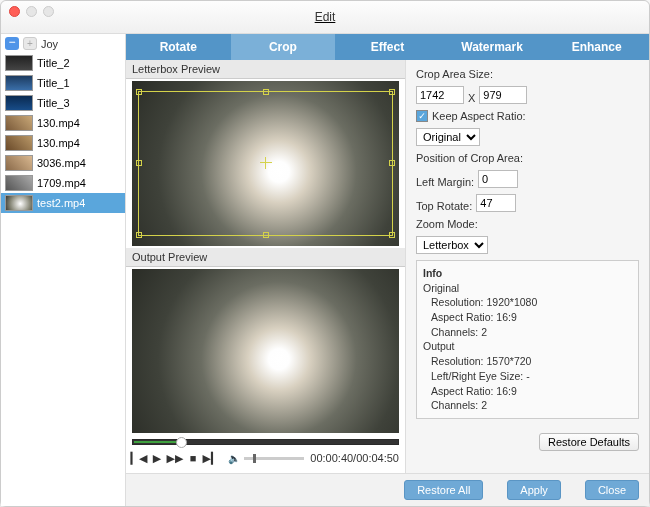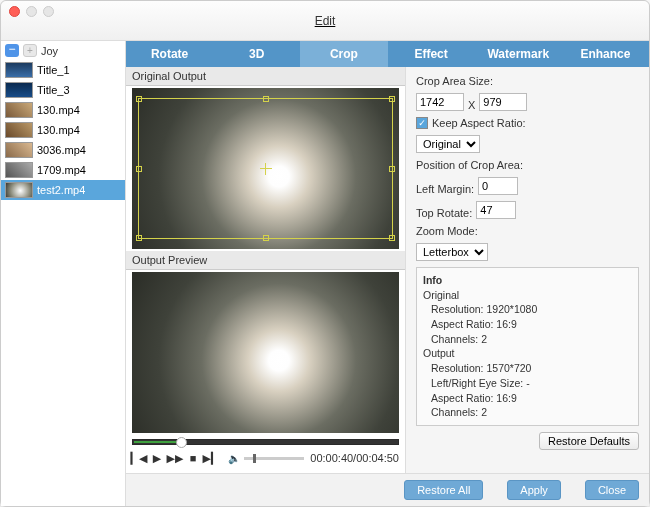--- a/index.html
+++ b/index.html
@@ -1,18 +1,18 @@
 <!DOCTYPE html>
 <html><head>
 <meta charset="utf-8">
 <style>
 * { box-sizing: border-box; margin: 0; padding: 0; font-family: -apple-system, "Helvetica Neue", Arial, sans-serif; }
 body { background: #fff; width: 650px; height: 507px; overflow: hidden; }
 .window { width: 650px; height: 507px; background: #f7f7f7; border: 1px solid #ccc; border-radius: 6px; display: flex; flex-direction: column; box-shadow: 0 8px 25px rgba(0,0,0,0.25); }
-.titlebar { height: 40px; display: flex; align-items: center; justify-content: center; position: relative; background: linear-gradient(#fdfdfd,#f0f0f0); border-bottom: 1px solid #ddd; border-radius: 6px 6px 0 0; text-decoration: underline; }
+.titlebar { height: 33px; display: flex; align-items: center; justify-content: center; position: relative; background: linear-gradient(#fdfdfd,#f0f0f0); border-bottom: 1px solid #ddd; border-radius: 6px 6px 0 0; text-decoration: underline; }
 .traffic { position: absolute; left: 8px; top: 5px; display: flex; gap: 6px; }
 .dot { width: 11px; height: 11px; border-radius: 50%; }
 .dot.red { background: #ff5f57; border: 1px solid #e04640; }
 .dot.yellow { background: #e6e6e6; border: 1px solid #ccc; }
 .dot.green { background: #e6e6e6; border: 1px solid #ccc; }
 .titlebar-title { font-size: 12px; color: #333; }
 .content { flex: 1; display: flex; overflow: hidden; }
 .sidebar { width: 125px; background: #fff; border-right: 1px solid #ddd; display: flex; flex-direction: column; font-size: 11px; }
 .sb-top { display: flex; align-items: center; gap: 4px; padding: 3px 4px; }
 .pill { width: 14px; height: 13px; border-radius: 3px; display: inline-block; }
@@ -53,21 +53,21 @@
 .vol-bar{width:60px;height:3px;background:#ccc;position:relative}
 .vol-bar .vk{position:absolute;top:-3px;left:15%;width:3px;height:9px;background:#666}
 .time { margin-left:auto; font-size:11px; }
 .right-col { flex: 1; background: #f5f5f5; padding: 8px 10px; font-size: 11px; color:#333; overflow:auto; position:relative; }
 .rc-row { display:flex; align-items:flex-end; gap:4px; margin-bottom:6px; }
 .num { width:48px; height:18px; border:1px solid #bbb; background:#fff; padding:0 3px; font-size:11px; }
 .sel { height:18px; border:1px solid #bbb; background:#fff; font-size:11px; padding:0 2px; }
 .chk { width:12px; height:12px; border:1px solid #888; background:#5aa6dc; display:inline-flex; align-items:center; justify-content:center; color:#fff; font-size:9px; }
 .info-box { border:1px solid #ccc; background:#fafafa; padding:5px 6px; margin-top:4px; font-size:10.5px; line-height:1.4; }
 .info-box .hd { font-weight: bold; }
-.rdflt { text-align:right; margin-top:6px; }
+.rdflt { text-align:right; margin-top:14px; }
 .btn { background: linear-gradient(#fdfdfd,#ececec); border:1px solid #bbb; border-radius:3px; padding:2px 8px; font-size:11px; cursor:pointer; }
 .footer { display:flex; justify-content:flex-end; gap:24px; padding:6px 10px; background:#f2f2f2; border-top:1px solid #ddd; }
 .footer .fbtn { background:#6fa9d6; color:#fff; border:1px solid #5a95c4; border-radius:3px; padding:3px 12px; font-size:11px; cursor:pointer; }
 </style>
 </head>
 <body>
 
 <div class="window">
   <div class="titlebar">
     <div class="traffic">
@@ -81,20 +81,24 @@
   <div class="content">
 
     <div class="sidebar">
       <div class="sb-top">
         <span class="pill minus">−</span>
         <span class="pill plus">+</span>
         <span class="sb-joy">Joy</span>
       </div>
       <div class="sb-list">
         <div class="sb-item">
+            <div class="thumb" style="background:linear-gradient(#222,#444)"></div>
+            <span>Title_2</span>
+          </div>
+        <div class="sb-item">
             <div class="thumb" style="background:linear-gradient(#1c3b60,#3a6ea8)"></div>
             <span>Title_1</span>
           </div>
         <div class="sb-item">
             <div class="thumb" style="background:linear-gradient(#0a2a50,#184c88)"></div>
             <span>Title_3</span>
           </div>
         <div class="sb-item">
             <div class="thumb" style="background:linear-gradient(45deg,#7a5a3a,#c9a878)"></div>
             <span>130.mp4</span>
@@ -114,31 +118,30 @@
         <div class="sb-item selected">
             <div class="thumb" style="background:radial-gradient(circle at 55% 55%,#fff 0%,#8a8a7a 60%,#3a3a32 100%)"></div>
             <span>test2.mp4</span>
           </div>
       </div>
     </div>
 
     <div class="main">
       <div class="tabs">
         <div class="tab">Rotate</div>
-        <div class="tab">3D</div>
         <div class="tab active">Crop</div>
         <div class="tab">Effect</div>
         <div class="tab">Watermark</div>
         <div class="tab">Enhance</div>
       </div>
 
       <div class="panes">
 
         <div class="preview-col">
-          <div class="pv-label">Original Output</div>
+          <div class="pv-label">Letterbox Preview</div>
           <div class="pv-box">
             <div class="frame">
               <div class="crop-rect">
                 <div class="handle h-tl"></div>
                 <div class="handle h-tc"></div>
                 <div class="handle h-tr"></div>
                 <div class="handle h-lc"></div>
                 <div class="handle h-rc"></div>
                 <div class="handle h-bl"></div>
                 <div class="handle h-bc"></div>

